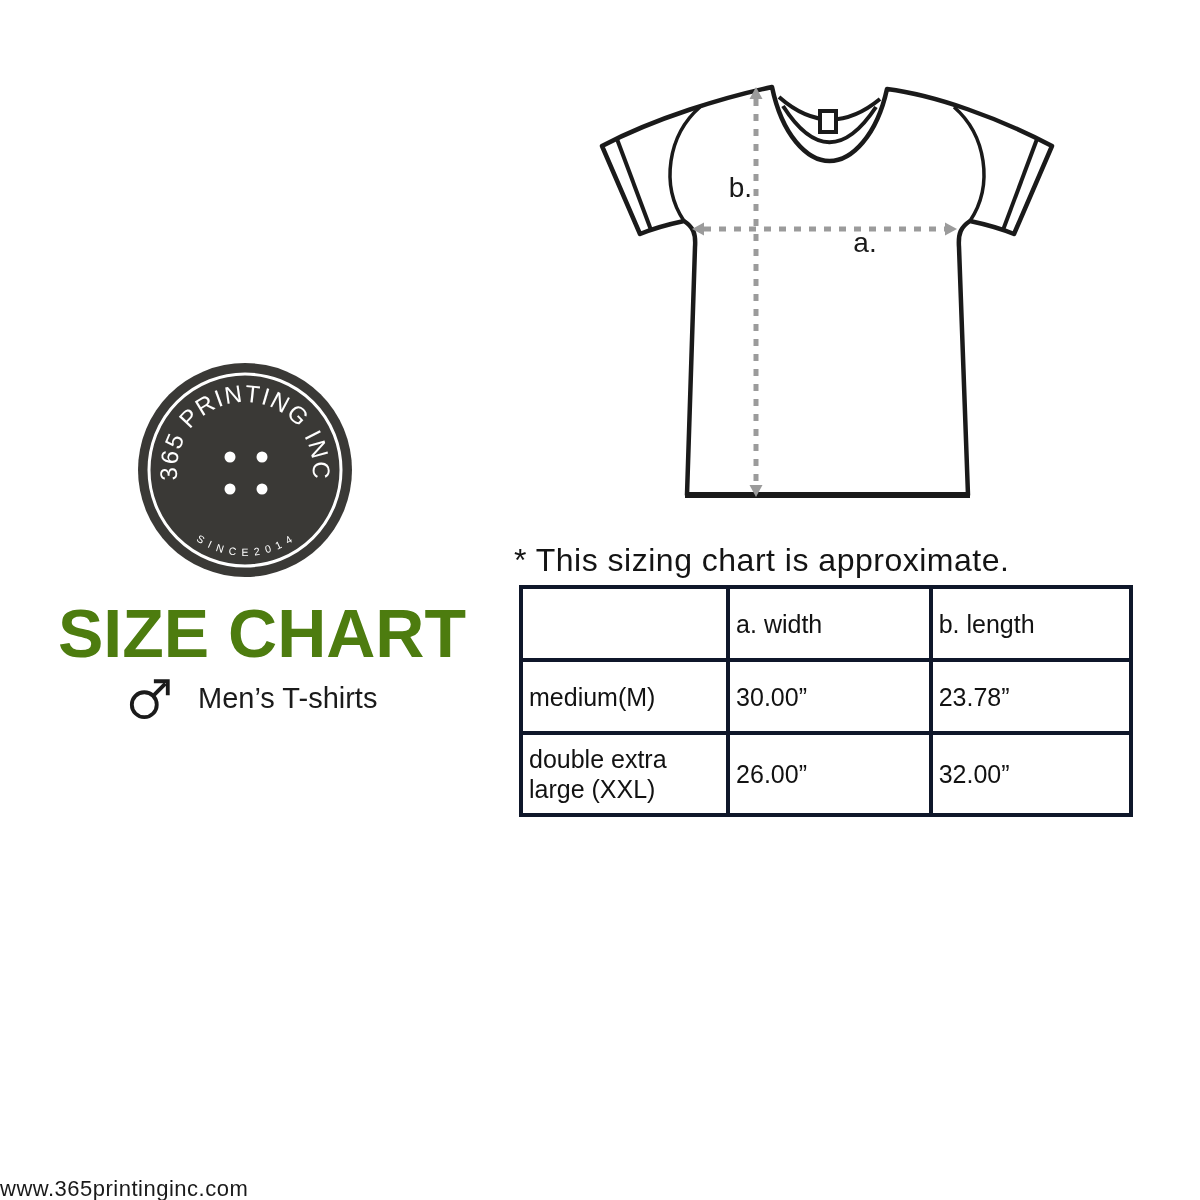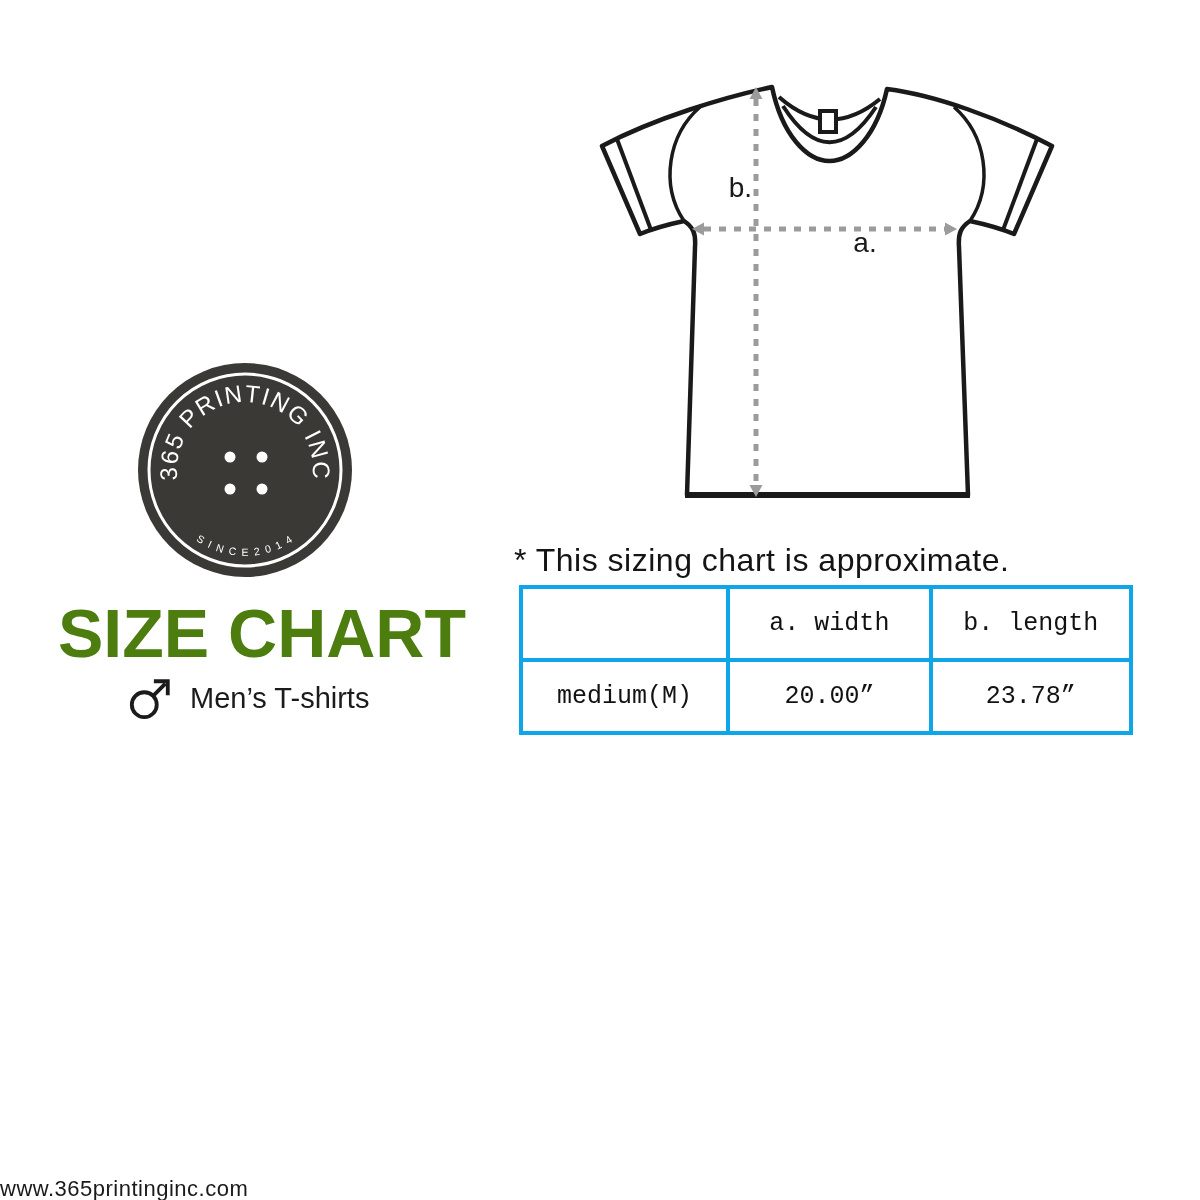--- a/index.html
+++ b/index.html
@@ -11,39 +11,39 @@
   
   .logo{position:absolute;left:125px;top:350px;width:240px;height:240px;}
   
   .title{
     position:absolute;left:58px;top:594px;width:420px;
     font-size:68px;font-weight:700;letter-spacing:0px;color:#4d7c0f;
     white-space:nowrap;
   }
   .subtitle{
     position:absolute;left:128px;top:672px;height:52px;
-    display:flex;align-items:center;gap:16px;
+    display:flex;align-items:center;gap:24px;
   }
   .subtitle-text{font-size:29px;color:#1b1b1b;}
   
   .tshirt{position:absolute;left:555px;top:55px;width:550px;height:490px;}
   
   .note{
     position:absolute;left:514px;top:542px;width:620px;
     font-size:32px;color:#141414;letter-spacing:0.5px;
   }
   
   .size-table{
     position:absolute;left:519px;top:585px;width:614px;
     border-collapse:collapse;table-layout:fixed;
     font-size:25px;color:#121212;
   }
   .size-table td,.size-table th{
-    border:4px solid #0ea5e9;text-align:center;vertical-align:middle;
-    font-weight:normal;padding:2px 6px;line-height:1.2;font-family:Liberation Mono, monospace;
+    border:4px solid #0f172a;text-align:left;vertical-align:middle;
+    font-weight:normal;padding:2px 6px;line-height:1.2;
   }
   .col-size{width:34%;} .col-a{width:33.2%;} .col-b{width:32.8%;}
   tr.h73{height:73px;} tr.h82{height:82px;} tr.h81{height:81px;}
   
   .footer{
     position:absolute;left:0;top:1136px;width:1200px;text-align:left;
     font-size:22px;color:#1a1a1a;letter-spacing:0.5px;margin-top:40px;
   }
 </style>
 </head>
@@ -133,19 +133,24 @@
   <thead>
     <tr class="h73">
       <th class="col-size"></th>
       <th class="col-a">a. width</th>
       <th class="col-b">b. length</th>
     </tr>
   </thead>
   <tbody>
     <tr class="h73">
       <td>medium(M)</td>
-      <td>20.00”</td>
+      <td>30.00”</td>
       <td>23.78”</td>
+    </tr>
+    <tr class="h82">
+      <td>double extra large (XXL)</td>
+      <td>26.00”</td>
+      <td>32.00”</td>
     </tr>
   </tbody>
 </table>
 
 <div class="footer">www.365printinginc.com</div>
 
 </body></html>

